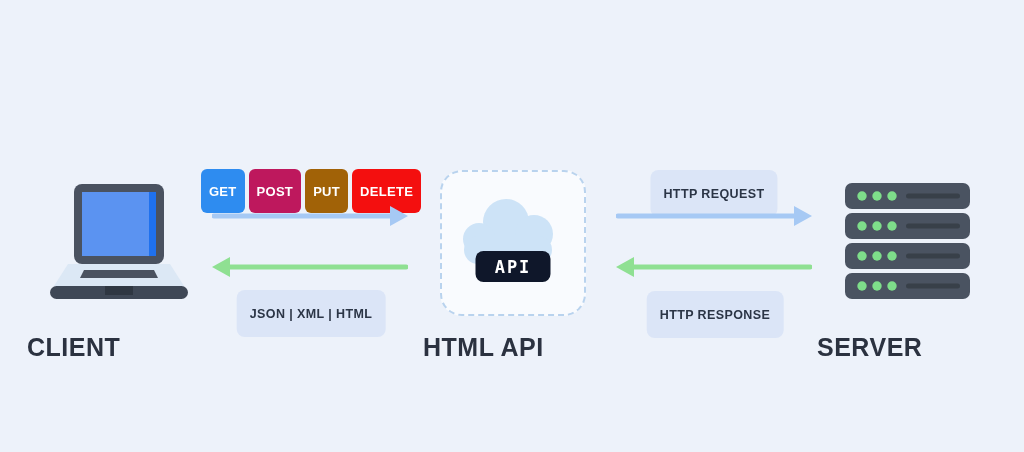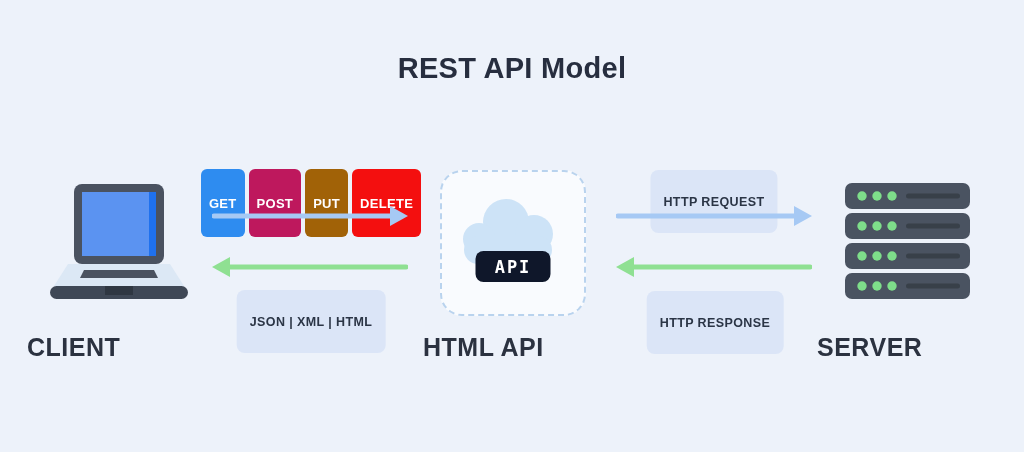--- a/index.html
+++ b/index.html
@@ -77,63 +77,62 @@
   .methods-row {
     position: absolute;
     left: 215px; top: 169px;
     width: 192px;
     display: flex;
     gap: 4px;
     justify-content: center;
   }
   .method-badge {
     height: 36px;
-    padding: 16px 8px;
+    padding: 4px 8px;
     border-radius: 6px;
     color: #ffffff;
     font-size: 13px;
     font-weight: 700;
     letter-spacing: 0.3px;
     display: flex;
     align-items: center;
   }
 
   
   .arrow { position: absolute; width: 196px; height: 24px; }
   .arrow-cl-blue  { left: 212px; top: 204px; }
   .arrow-cl-green { left: 212px; top: 255px; }
   .arrow-sv-blue  { left: 616px; top: 204px; }
   .arrow-sv-green { left: 616px; top: 255px; }
 
   
   .pill {
     position: absolute;
     height: 31px;
-    padding: 16px 13px;
+    padding: 8px 13px;
     background: #dbe5f7;
     border-radius: 8px;
     color: #2b3546;
     font-size: 12.5px;
     font-weight: 700;
     letter-spacing: 0.4px;
     display: flex;
     align-items: center;
     white-space: nowrap;
     transform: translateX(-50%);
   }
   .pill-formats  { left: 311px; top: 290px; }
   .pill-request  { left: 714px; top: 170px; }
   .pill-response { left: 715px; top: 291px; }
 </style>
 </head>
 <body>
 
 <div class="canvas">
 
-  <div class="diagram-title">REST API Model</div>
 
   <svg class="laptop-icon" width="138" height="118" viewBox="0 0 138 118">
     <rect x="24" y="0" width="90" height="80" rx="8" fill="#4a5260"></rect>
     <rect x="32" y="8" width="67" height="64" fill="#5b93f1"></rect>
     <rect x="99" y="8" width="7" height="64" fill="#1f71ee"></rect>
     <polygon points="18,80 120,80 134,102 4,102" fill="#dce8f5"></polygon>
     <polygon points="34,86 104,86 108,94 30,94" fill="#4a5260"></polygon>
     <rect x="0" y="102" width="138" height="13" rx="6.5" fill="#3f4856"></rect>
     <rect x="55" y="102" width="28" height="9" fill="#2f3742"></rect>
   </svg>

